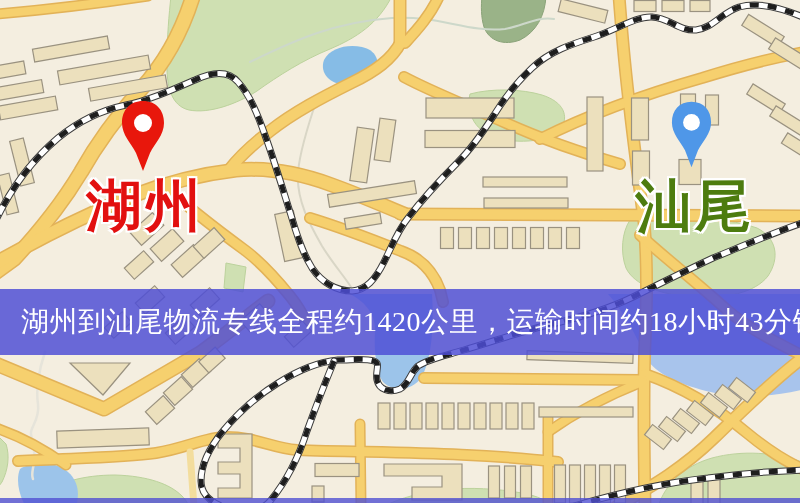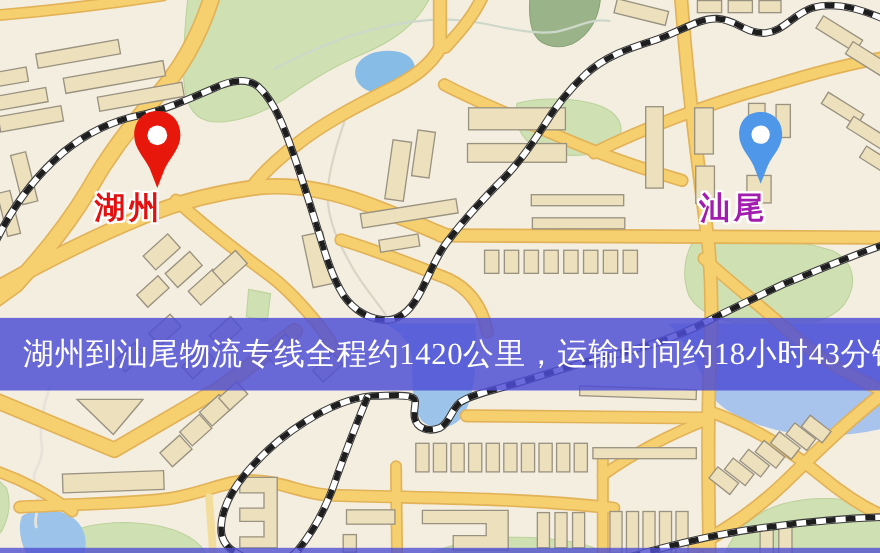--- a/index.html
+++ b/index.html
@@ -33,27 +33,27 @@
     padding-left:21px;color:#fff;font-size:28px;letter-spacing:0.5px;
     font-family:"Liberation Serif","DejaVu Serif",serif;
     white-space:nowrap;
   }
   .bottom-strip{
     position:absolute;left:0;top:498px;width:800px;height:5px;z-index:5;
     background:rgba(80,80,210,0.8);
   }
   .pin{position:absolute;z-index:6;}
   .pin-label{
-    position:absolute;z-index:6;font-size:28px;font-weight:bold;line-height:1;
-    font-family:Liberation Mono, monospace;letter-spacing:3px;
+    position:absolute;z-index:6;font-size:56px;font-weight:bold;line-height:1;
+    font-family:Liberation Serif, serif;letter-spacing:3px;
     text-shadow:-2px -2px 0 #fff,2px -2px 0 #fff,-2px 2px 0 #fff,2px 2px 0 #fff,
                 0 -2px 0 #fff,0 2px 0 #fff,-2px 0 0 #fff,2px 0 0 #fff;
   }
   .label-origin{left:86px;top:178px;color:#e21010;}
-  .label-dest{left:636px;top:178px;color:#a21caf;}
+  .label-dest{left:636px;top:178px;color:#4d7c0f;}
 </style>
 </head>
 <body>
 
 <div class="stage">
 
 <svg class="map" width="800" height="503" viewBox="0 0 800 503">
 
   <g>
     <path class="park" d="M171,-4 L392,-4 C378,24 356,38 330,49 C303,60 278,76 257,91 C237,104 209,114 189,110 C172,106 166,88 167,60 C167,38 169,14 171,-4 Z"></path>

